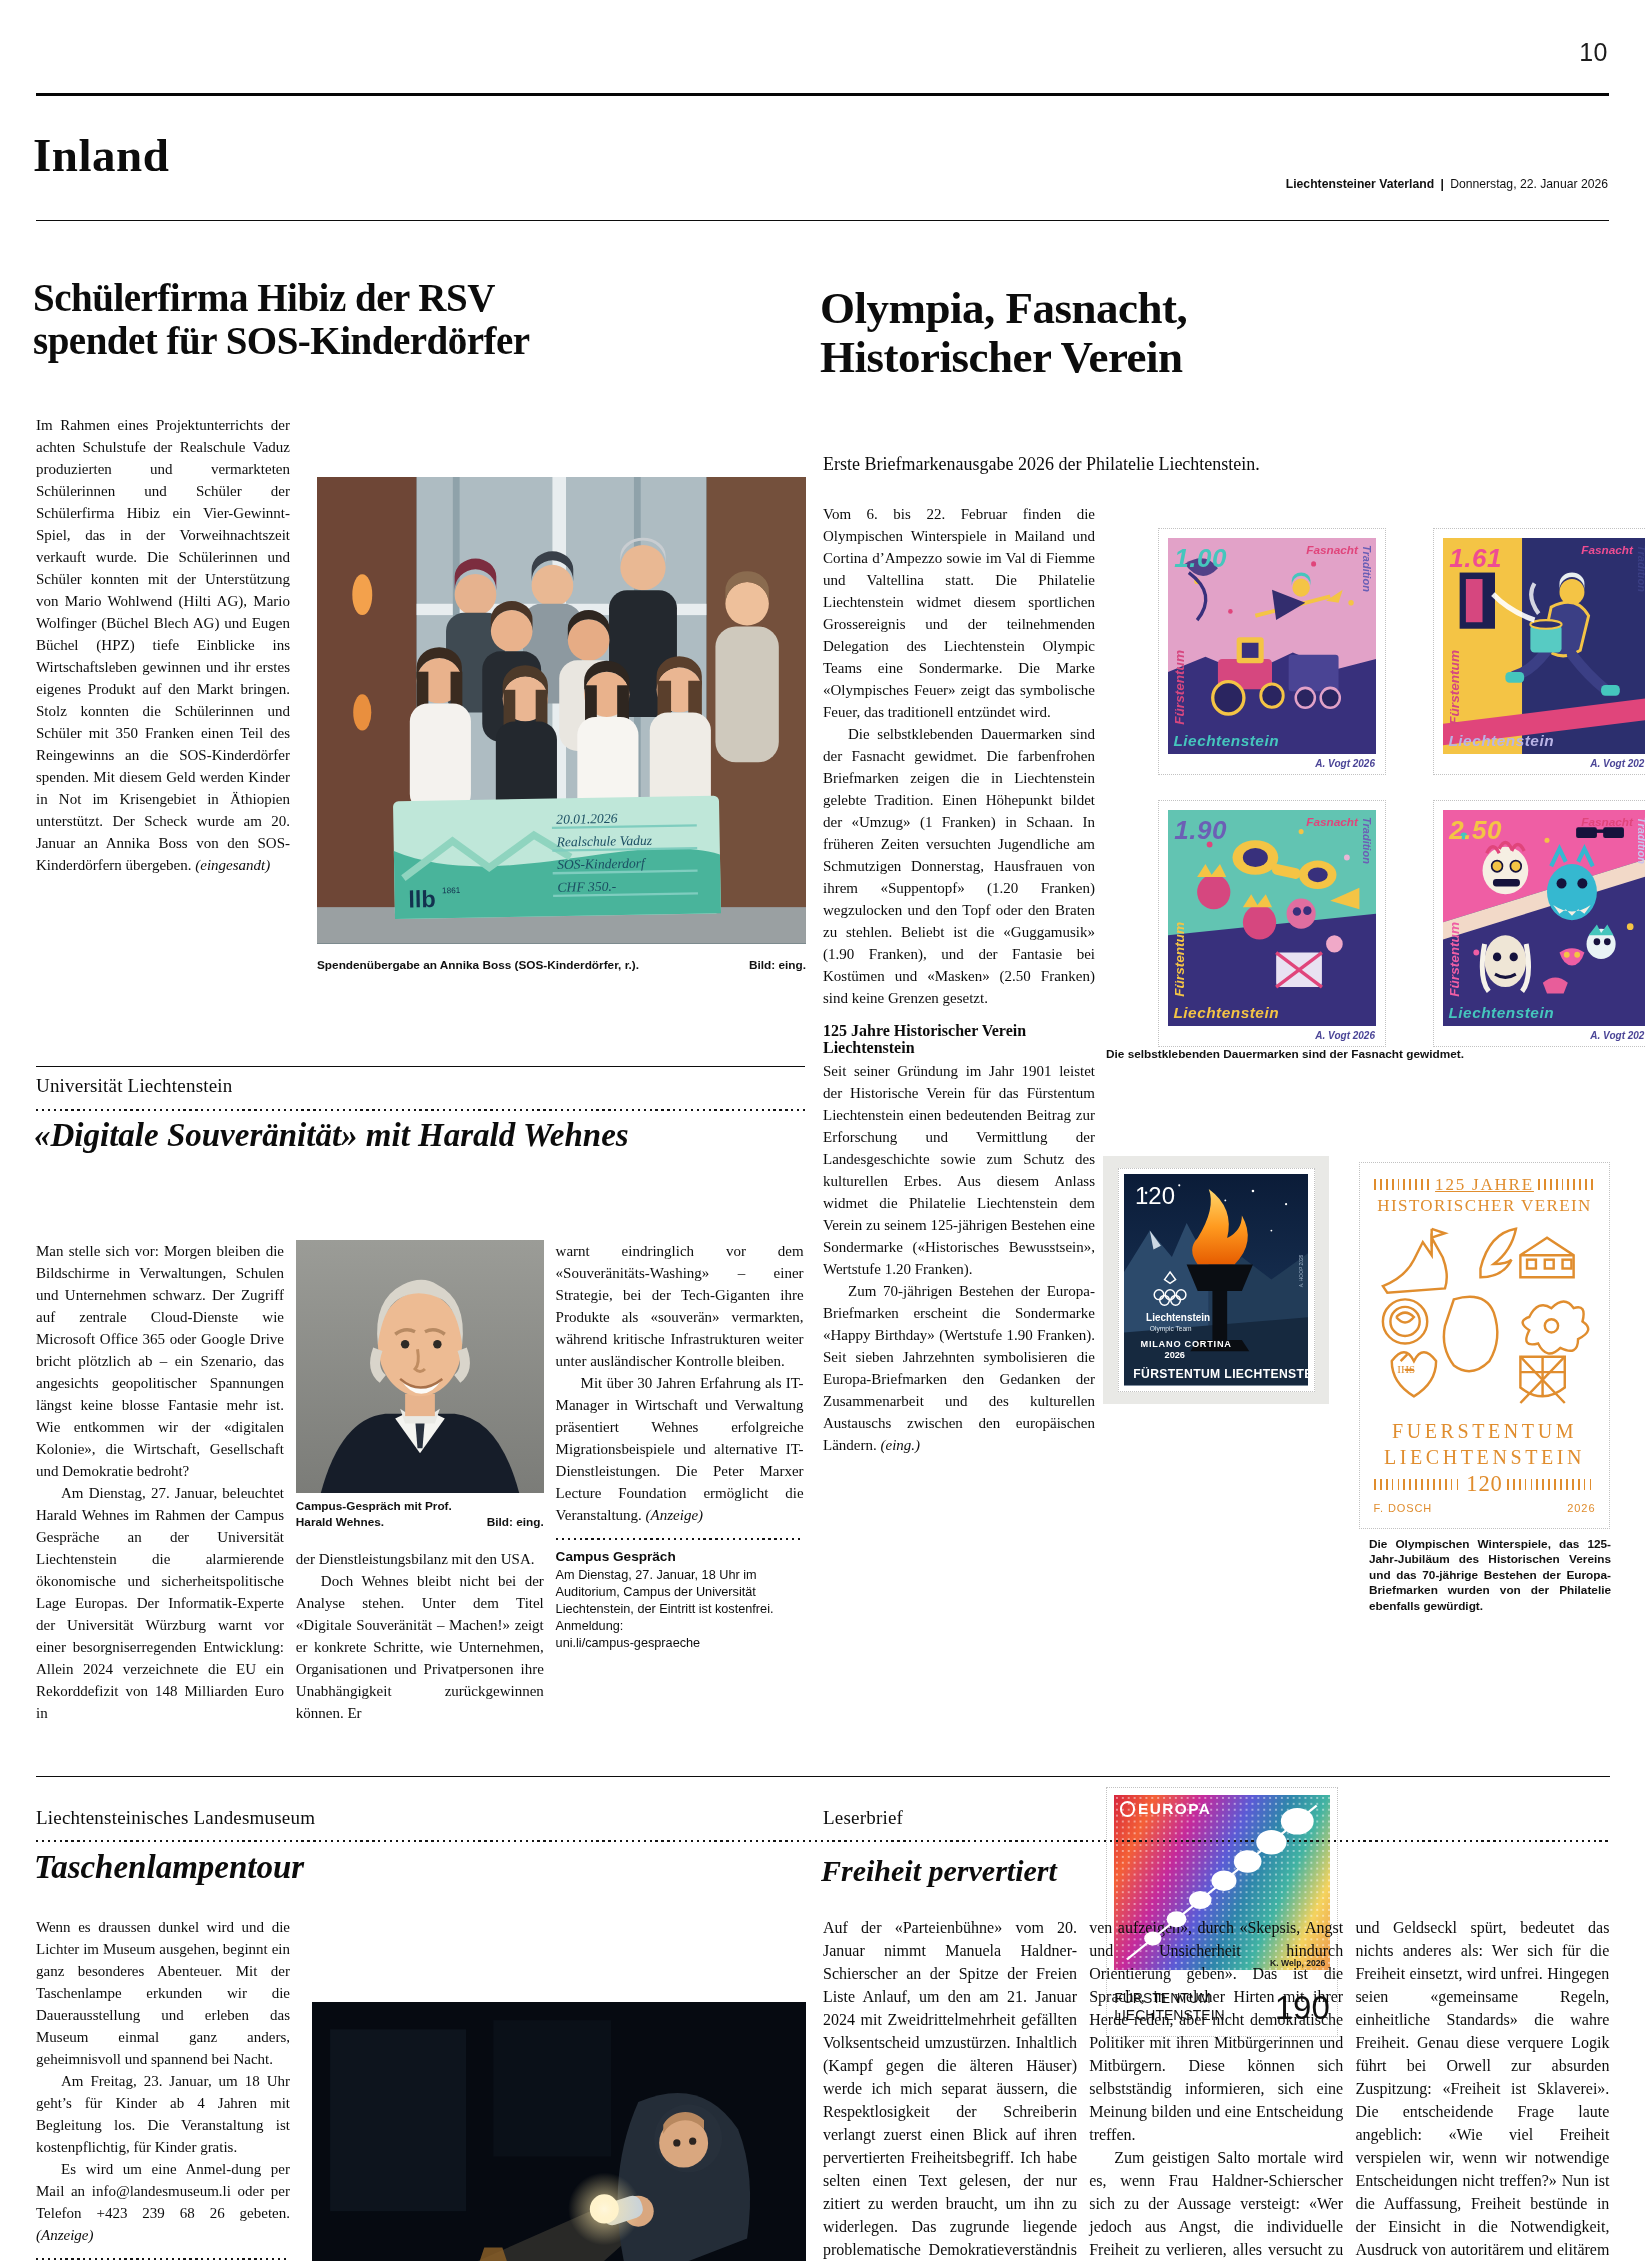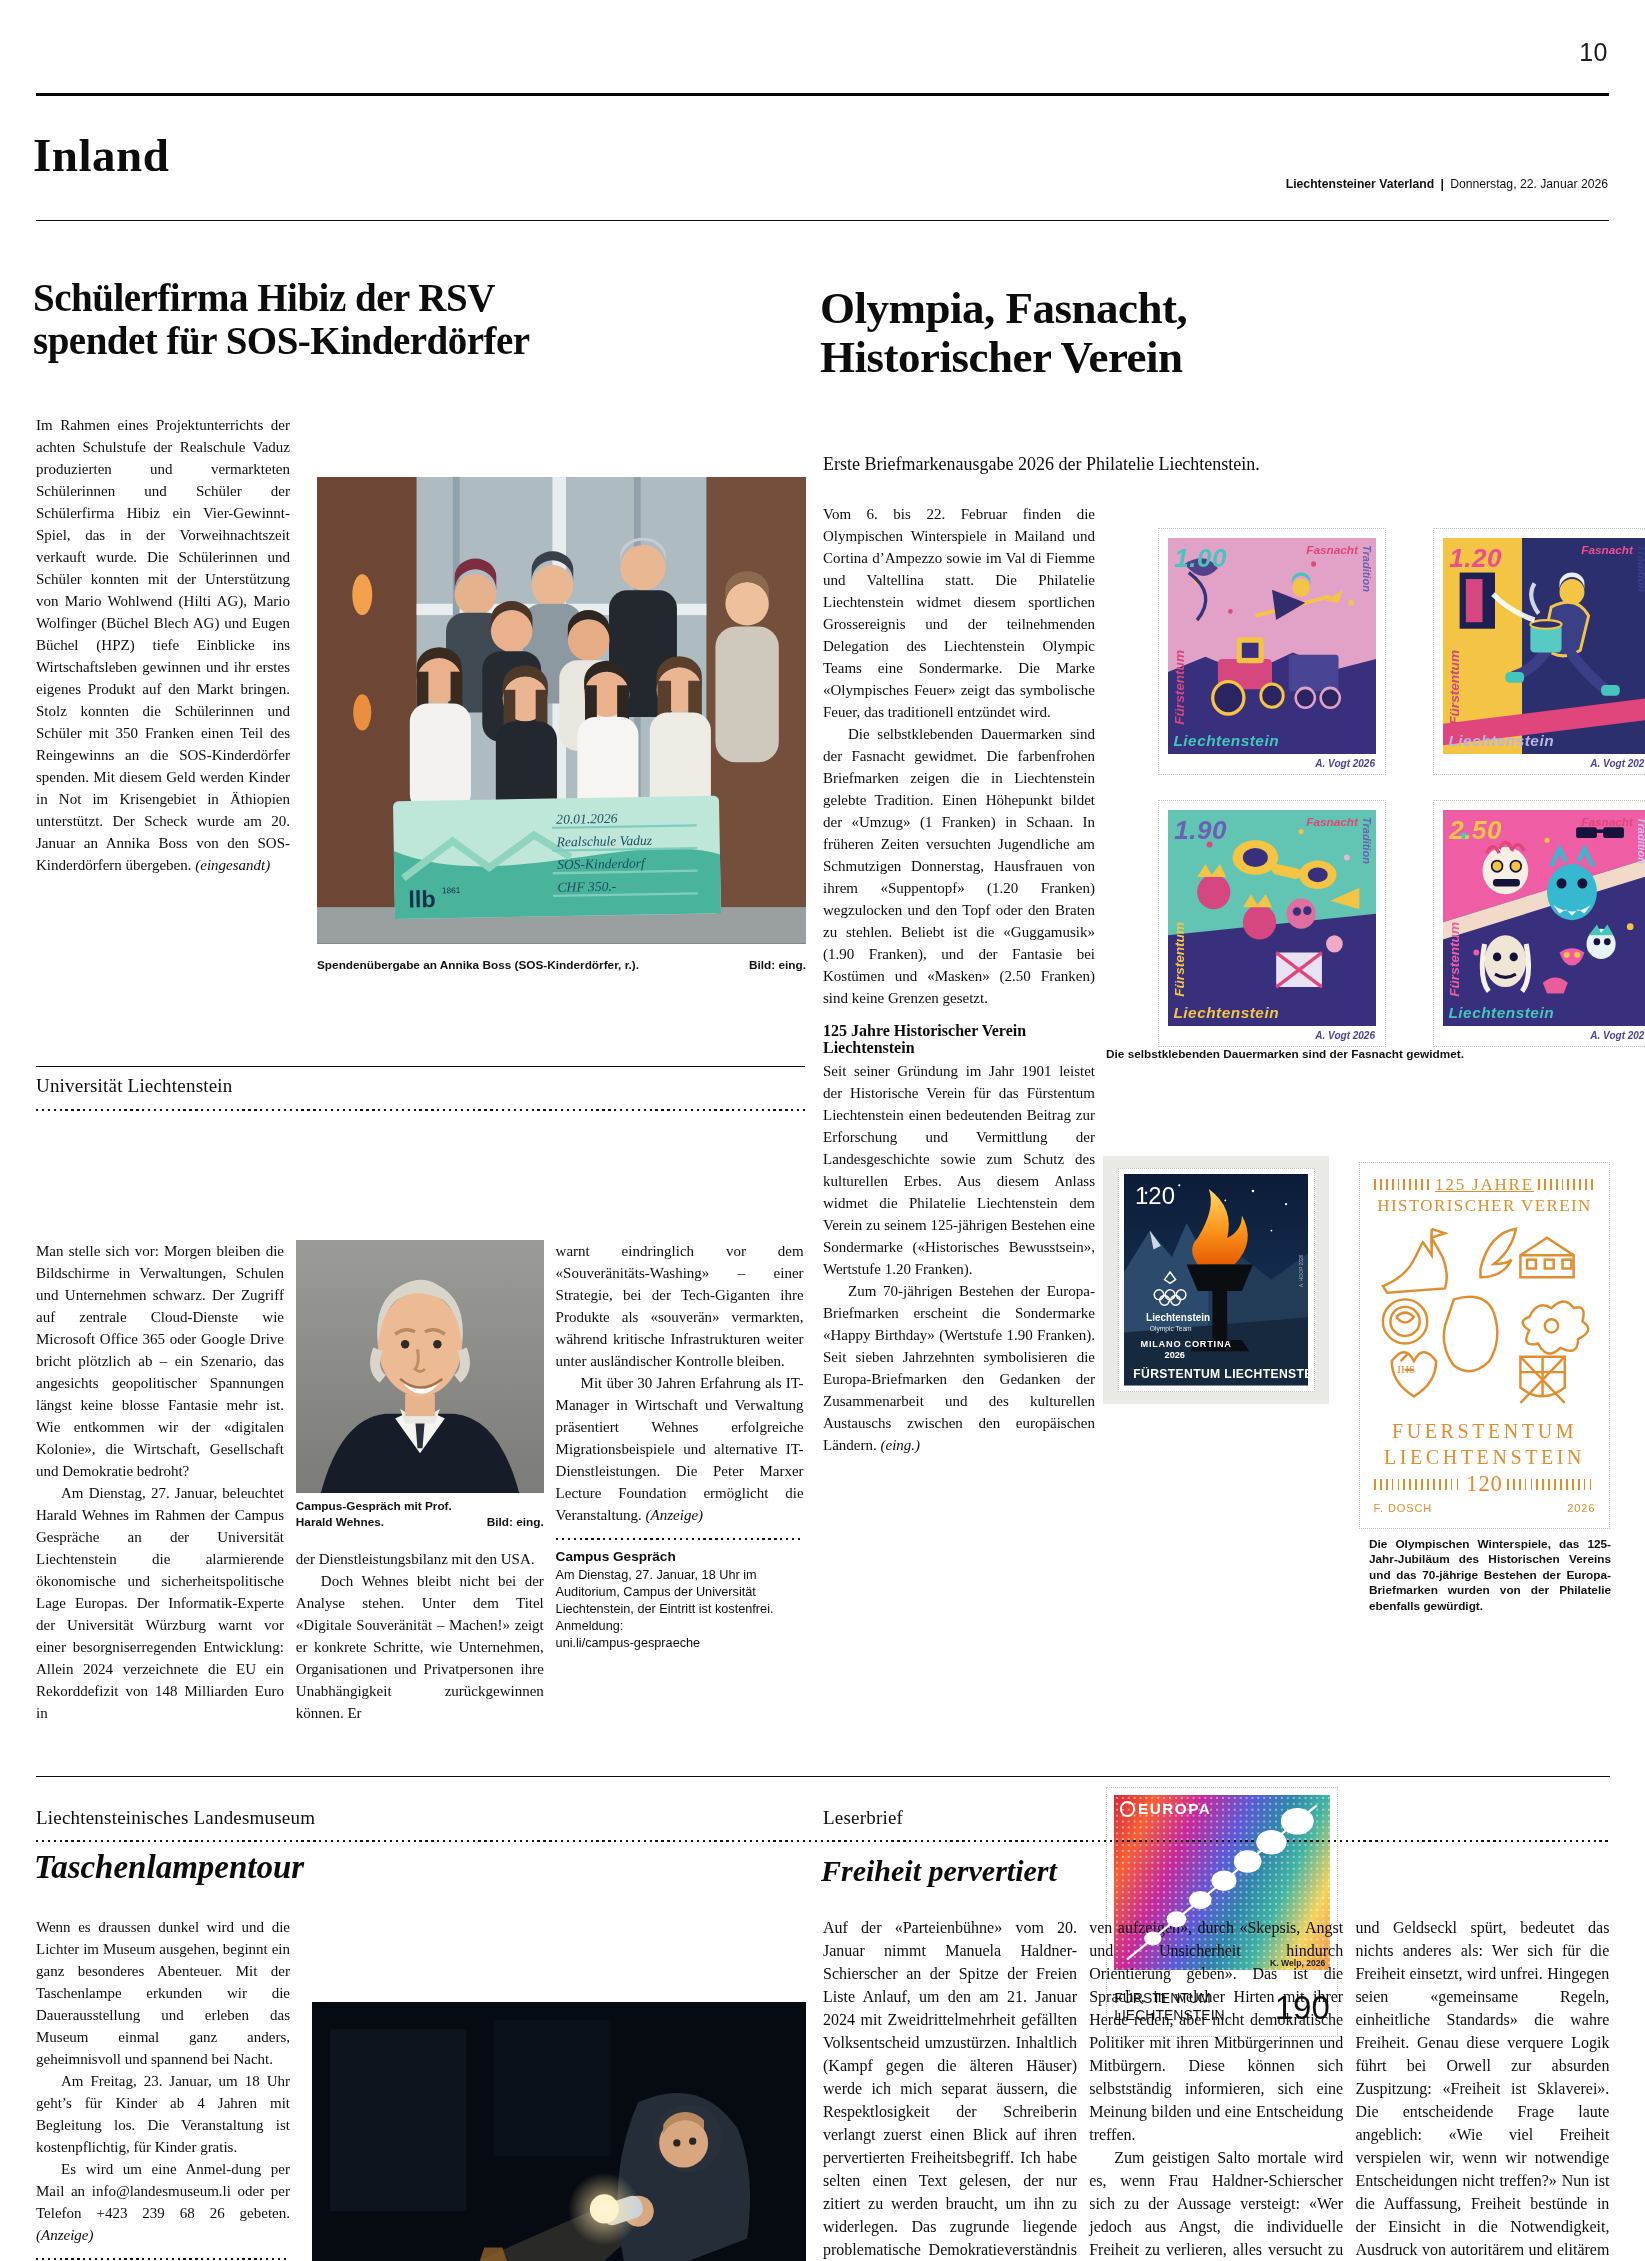--- a/index.html
+++ b/index.html
@@ -312,21 +312,21 @@
           <path d="M52,32 q12,-6 18,4 l-4,16 q-10,6 -18,-2 Z" fill="#3b3f85" stroke="#f4c445" stroke-width="1.4"></path>
           <path d="M50,52 q-8,10 -16,12" stroke="#3b3f85" stroke-width="5" fill="none" stroke-linecap="round"></path>
           <path d="M62,54 q8,10 16,16" stroke="#3b3f85" stroke-width="5" fill="none" stroke-linecap="round"></path>
           <rect x="30" y="62" width="9" height="5" rx="2" fill="#45c6bd"></rect>
           <rect x="76" y="68" width="9" height="5" rx="2" fill="#45c6bd"></rect>
           <rect x="42" y="40" width="15" height="13" rx="2" fill="#57cbc3"></rect>
           <ellipse cx="49.5" cy="40" rx="7.5" ry="2" fill="#2c2f6e" stroke="#f4c445" stroke-width="1"></ellipse>
           <path d="M44,38 q-12,-4 -20,-12" stroke="#ffffff" stroke-width="2.4" fill="none" opacity="0.9"></path>
           <path d="M46,35 q-6,-8 -2,-14" stroke="#ffffff" stroke-width="2" fill="none" opacity="0.8"></path>
         </svg>
-        <div class="f-value" style="color:#ef4d92">1.20</div>
+        <div class="f-value" style="color:#ef4d92">1.61</div>
         <div class="f-fasnacht" style="color:#ef4d92">Fasnacht</div>
         <div class="f-tradition" style="color:#3b3f85">Tradition</div>
         <div class="f-fuerst" style="color:#d6477f">Fürstentum</div>
         <div class="f-liech" style="color:#b9b4e6">Liechtenstein</div>
       </div>
       <div class="f-artist">A. Vogt 2026</div>
     </div>
 
     <div class="stamp f-stamp">
       <div class="f-inner">
@@ -536,20 +536,21 @@
       </div>
       <div class="eu-value">190</div>
     </div>
   </div>
 
   <div class="abs caption cap-group">Die Olympischen Winterspiele, das 125-Jahr-Jubiläum des Historischen Vereins und das 70-jährige Bestehen der Europa-Briefmarken wurden von der Philatelie ebenfalls gewürdigt.</div>
 
   <div class="abs rule-thin rule-mid"></div>
   <div class="abs kicker kick1">Universität Liechtenstein</div>
   <div class="abs dotted dot1"></div>
+  <div class="abs ital-head h3">«Digitale Souveränität» mit Harald Wehnes</div>
 
   <div class="abs wcols body-text">
     <div class="wcol">
       <p>Man stelle sich vor: Morgen bleiben die Bildschirme in Verwaltungen, Schulen und Unternehmen schwarz. Der Zugriff auf zentrale Cloud-Dienste wie Microsoft Office 365 oder Google Drive bricht plötzlich ab – ein Szenario, das angesichts geopolitischer Spannungen längst keine blosse Fantasie mehr ist. Wie entkommen wir der «digitalen Kolonie», die Wirtschaft, Gesellschaft und Demokratie bedroht?</p>
       <p class="ind">Am Dienstag, 27. Januar, beleuchtet Harald Wehnes im Rahmen der Campus Gespräche an der Universität Liechtenstein die alarmierende ökonomische und sicherheitspolitische Lage Europas. Der Informatik-Experte der Universität Würzburg warnt vor einer besorgniserregenden Entwicklung: Allein 2024 verzeichnete die EU ein Rekorddefizit von 148 Milliarden Euro in</p>
     </div>
     <div class="wcol">
       <div class="w-photo">
         <svg viewBox="0 0 100 102" preserveAspectRatio="none">
           <defs>

